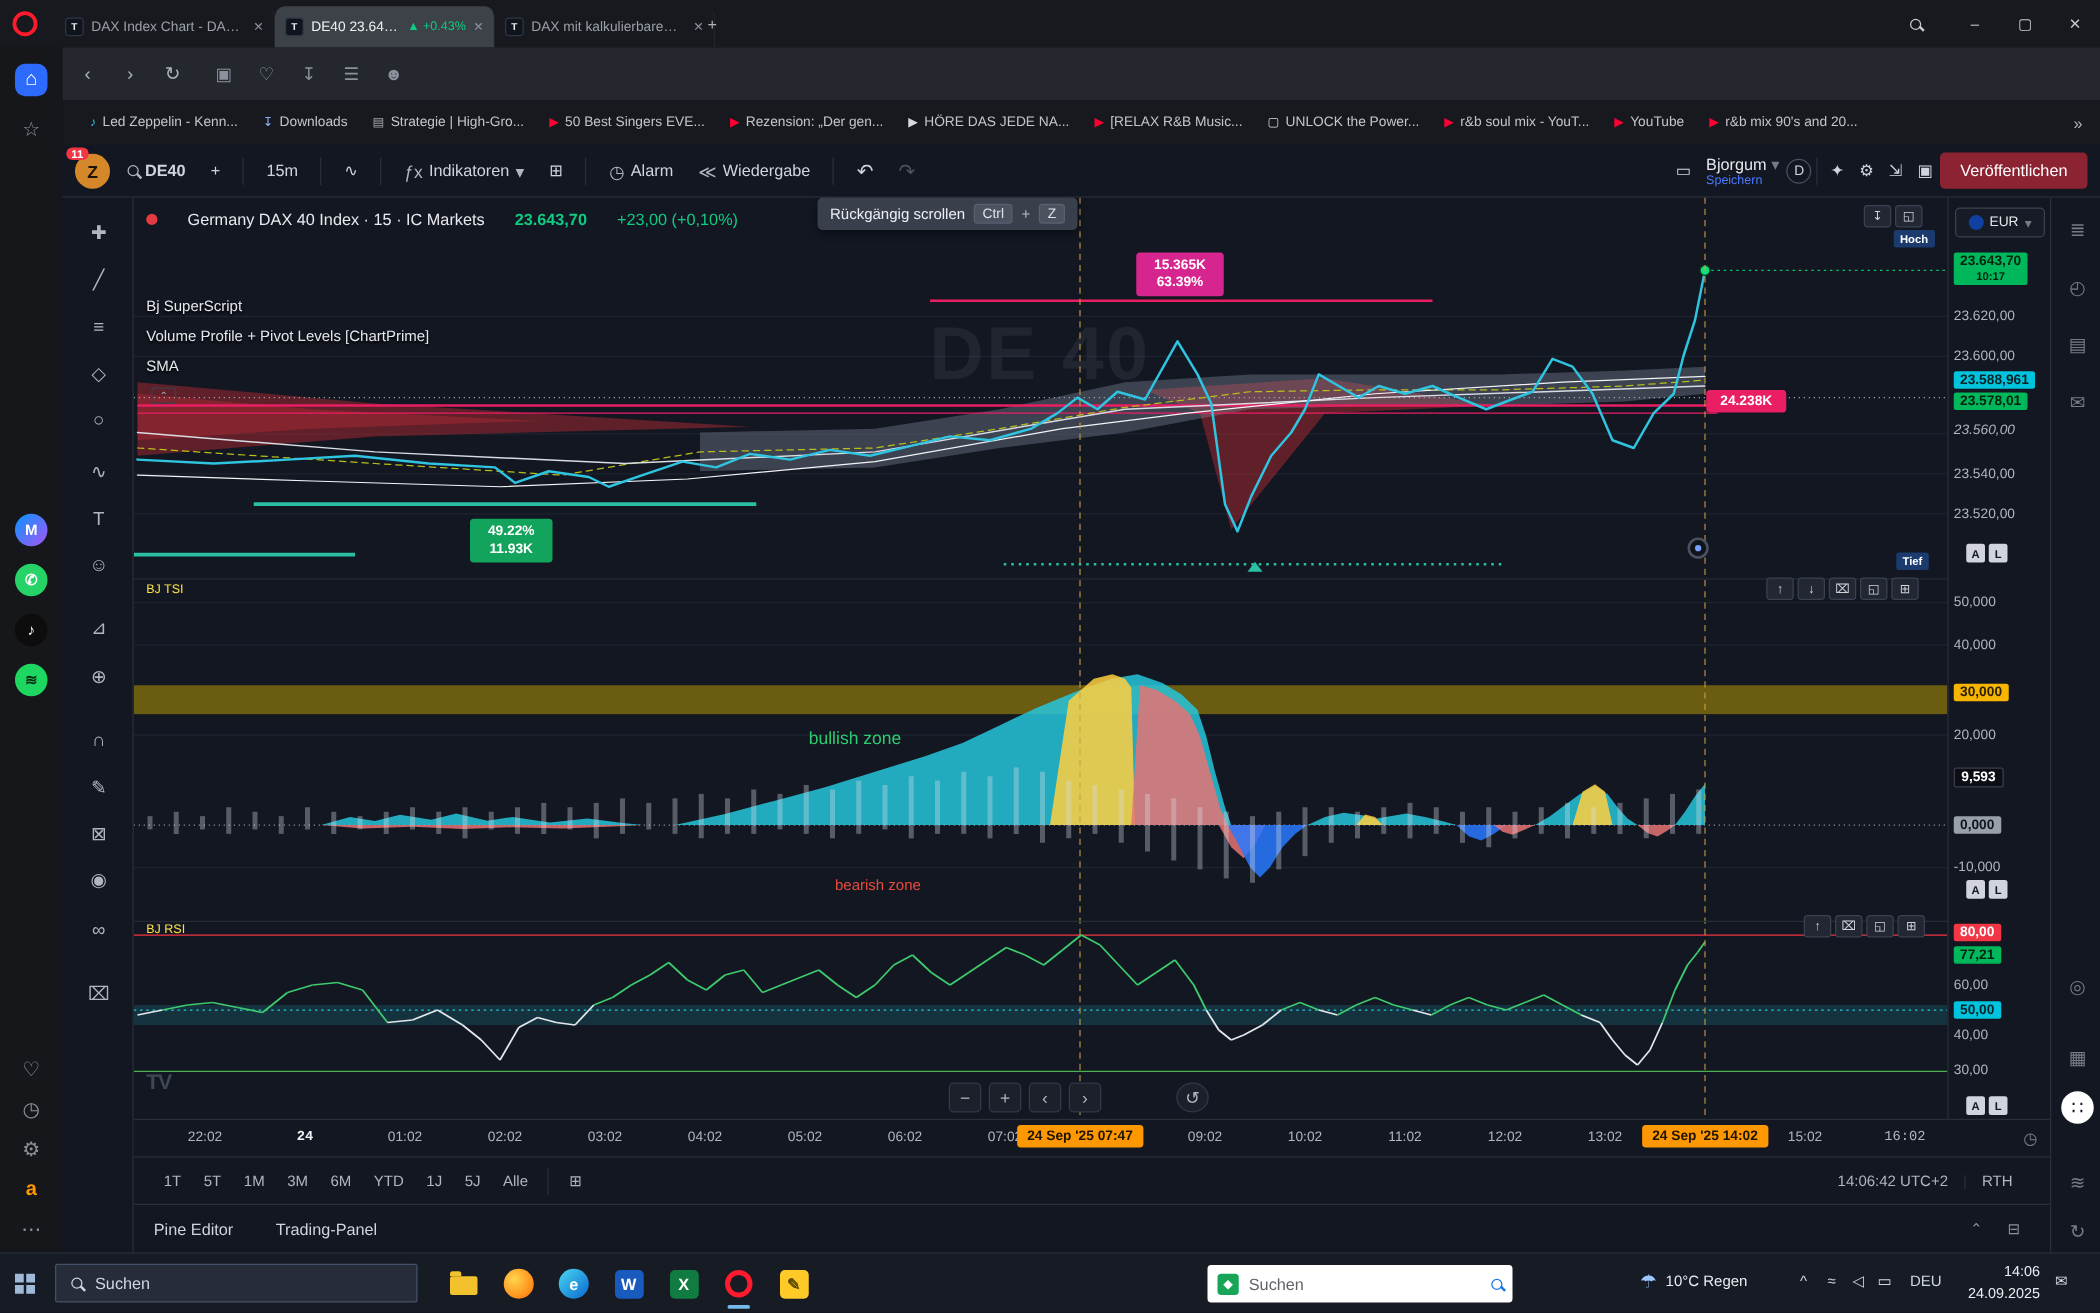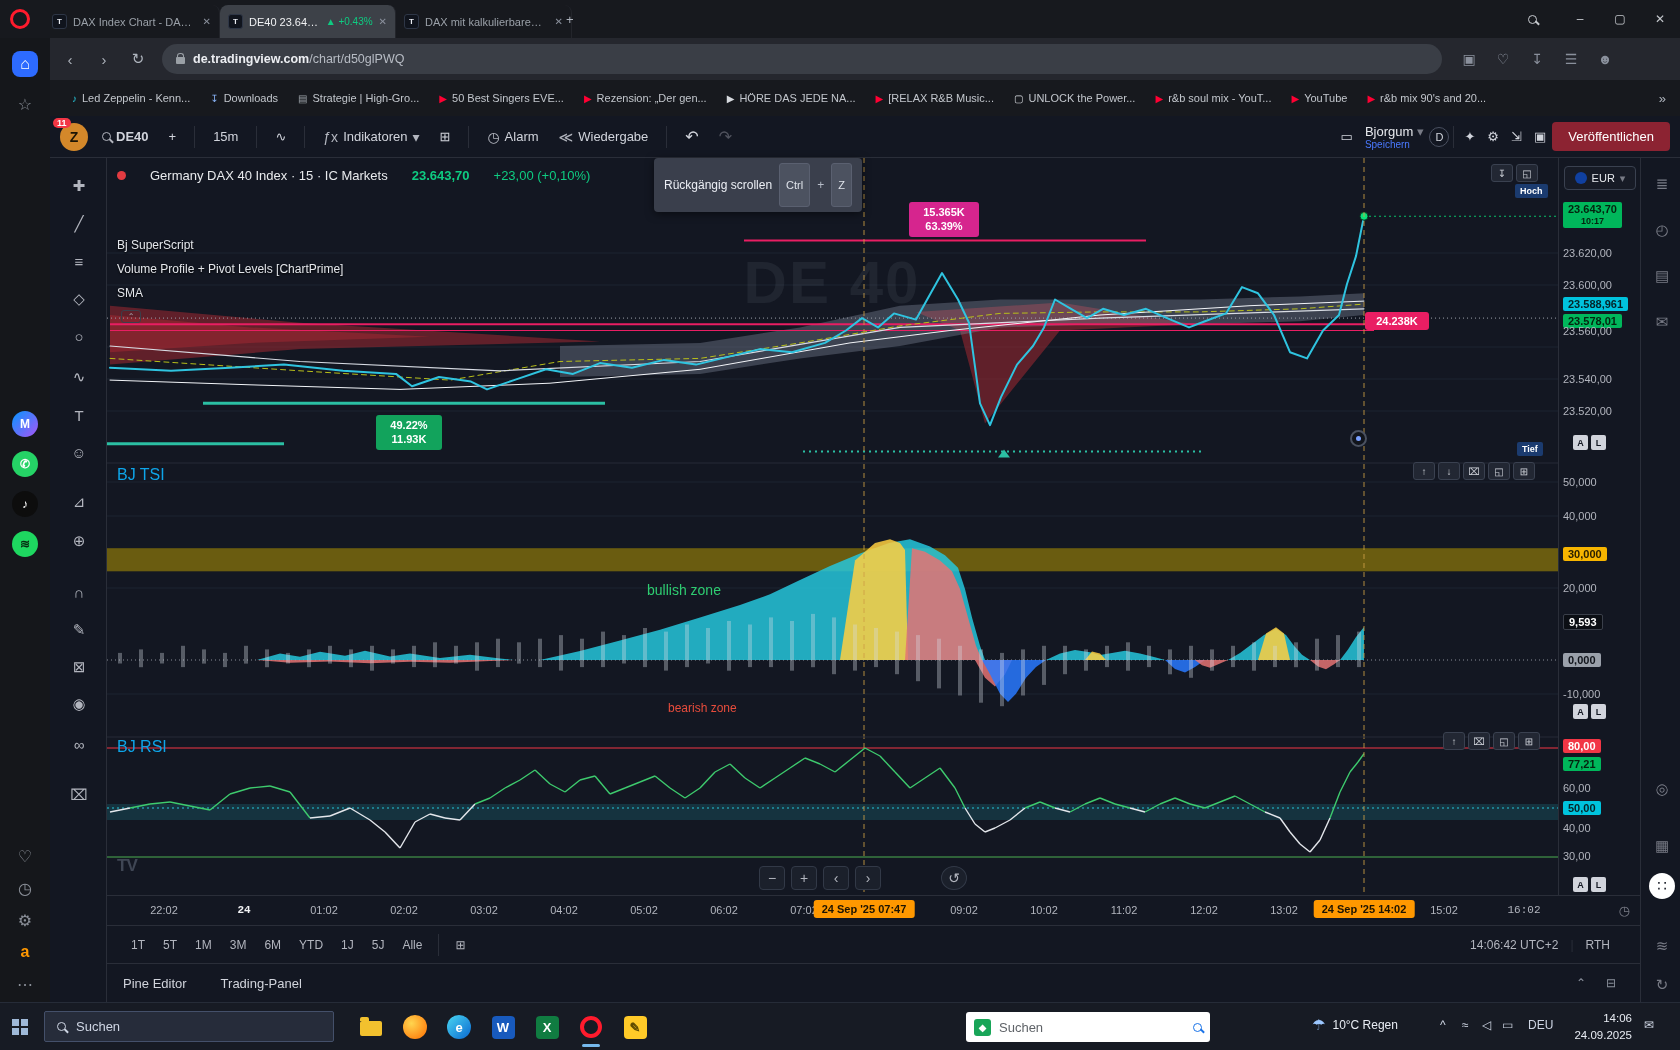--- a/index.html
+++ b/index.html
@@ -45,21 +45,21 @@
   #avatar{width:28px;height:28px;border-radius:50%;background:#d4882a;color:#1b1405;font-weight:700;font-size:14px;display:flex;align-items:center;justify-content:center;position:relative;flex:none}
   #avatar .n{position:absolute;top:-5px;left:-7px;background:#f23645;color:#fff;font-size:9px;font-weight:700;padding:0 4px;border-radius:7px}
   .mag{width:9px;height:9px;border:1.5px solid currentColor;border-radius:50%;position:relative;display:inline-block}
   .mag::after{content:"";position:absolute;width:5px;height:1.5px;background:currentColor;transform:rotate(45deg);right:-4px;bottom:-1px}
   #publish{background:#8c2332;color:#fff;padding:7px 16px;border-radius:4px;font-size:13px}
   #layout-name .nm{font-size:13px;color:#e6e8ec}
   #layout-name .sv{font-size:10px;color:#4a79ff}
   #sync-badge{width:20px;height:20px;border-radius:50%;border:1px solid #4a5060;font-size:11px;color:#d1d4dc;display:flex;align-items:center;justify-content:center}
   #tooltip{left:604px;top:42px;background:#3a3f4c;border-radius:4px;padding:5px 10px;display:flex;align-items:center;gap:7px;z-index:40;box-shadow:0 2px 8px rgba(0,0,0,.5)}
   #tooltip .tx{font-size:12px;color:#eceff5}
-  #tooltip .kbd{background:#4c5260;border:1px solid #5a6070;border-radius:3px;padding:15px 6px;font-size:11px;color:#dfe3ea}
+  #tooltip .kbd{background:#4c5260;border:1px solid #5a6070;border-radius:3px;padding:1px 6px;font-size:11px;color:#dfe3ea}
   #left-tools{left:0;top:42px;width:57px;height:844px;border-right:1px solid #2a2e39}
   .tool{position:absolute;left:17px;width:24px;height:24px;font-size:15px;color:#b2b5be;display:flex;align-items:center;justify-content:center}
   
   #chart{left:57px;top:42px;width:1451px;height:737px}
   #csvg{position:absolute;left:0;top:0}
   .ov{position:absolute}
   #legend-title{left:10px;top:10px;display:flex;align-items:center;gap:24px;font-size:13px}
   #legend-title .dot{width:9px;height:9px;border-radius:50%;background:#e23b41}
   #legend-title .t{color:#e8eaed}
   #legend-title .p{color:#0ecb81;font-weight:700}
@@ -73,21 +73,21 @@
   #trade .buy .pr{color:#5c9dff;font-weight:700;font-size:12.5px}
   #trade .buy .lb{color:#8ab4ff;font-size:8px;letter-spacing:.6px}
   .legend-row{position:absolute;left:10px;font-size:12px;color:#e4e7ec;text-shadow:0 1px 2px #000}
   #legend-collapse{left:14px;top:152px;width:20px;height:13px;border:1px solid #3a3f4a;border-radius:3px;color:#b2b5be;font-size:8px;display:flex;align-items:center;justify-content:center}
   #watermark{left:560px;top:90px;width:330px;text-align:center;font-size:60px;font-weight:700;color:rgba(197,203,212,.08);letter-spacing:2px}
   .pinkbadge{background:#d6258e;color:#fff;font-weight:700;font-size:11px;text-align:center;border-radius:3px;padding:3px 0;line-height:1.3}
   .greenbadge{background:#12a35c;color:#fff;font-weight:700;font-size:11px;text-align:center;border-radius:3px;padding:3px 6px;line-height:1.3}
   .hl-badge{background:#1b3b6f;color:#fff;font-size:9px;font-weight:700;text-align:center;border-radius:2px;padding:2px 5px}
   #zone-bull{left:540px;top:424px;color:#2ecc71;font-size:14px}
   #zone-bear{left:561px;top:543px;color:#e74c3c;font-size:12px}
-  .pane-label{position:absolute;left:10px;font-size:16px;color:#0ea5e9}
+  .pane-label{position:absolute;left:10px;font-size:10px;color:#fde047}
   .pane-ctrl{position:absolute;display:flex;gap:3px}
   .pane-ctrl .pc{width:22px;height:18px;background:#222733;border:1px solid #3a4150;border-radius:3px;color:#cfd3da;font-size:10px;display:flex;align-items:center;justify-content:center}
   #nav-cluster{left:652px;top:708px;display:flex;gap:6px}
   .navc{width:26px;height:24px;background:#1b202b;border:1px solid #323947;border-radius:4px;color:#b2b5be;font-size:14px;display:flex;align-items:center;justify-content:center}
   #tvlogo{left:10px;top:698px;font-size:17px;font-weight:900;letter-spacing:-1px;color:#3f4654}
   #circle-marker{left:1243px;top:272px;width:17px;height:17px;border:2px solid #4a5160;border-radius:50%;background:#11141b;display:flex;align-items:center;justify-content:center}
   #circle-marker i{width:5px;height:5px;border-radius:50%;background:#7aa0ff}
   
   #pscale{left:1508px;top:42px;width:82px;height:737px;border-left:1px solid #2a2e39}
   .sl{position:absolute;left:4px;font-size:11px;color:#b2b5be;transform:translateY(-50%);white-space:nowrap}
@@ -171,24 +171,20 @@
     </div>
   <div class="abs winbtn ico" style="right:80px">–</div>
   <div class="abs winbtn ico" style="right:40px">▢</div>
   <div class="abs winbtn ico" style="right:0">✕</div>
 </div>
 
 <div id="addrbar" class="abs">
   <div class="navbtn">‹</div>
   <div class="navbtn">›</div>
   <div class="navbtn">↻</div>
-  <div id="urlfield">
-    <span class="lock"></span>
-    <span><span class="dom">de.tradingview.com</span><span class="pth">/chart/d50glPWQ</span></span>
-  </div>
   <div class="flex" style="margin-left:12px;gap:4px">
     <div class="addr-ico ico">▣</div>
     <div class="addr-ico ico">♡</div>
     <div class="addr-ico ico">↧</div>
     <div class="addr-ico ico">☰</div>
     <div class="addr-ico ico">☻</div>
   </div>
 </div>
 
 <div id="bookmarks" class="abs">
@@ -627,21 +623,21 @@
       </div>
       <div class="sl" style="top: 127px;">
         <div>23.600,00</div>
       </div>
       <div class="sl bdg cyan" style="top: 146px;">
         <div>23.588,961</div>
       </div>
       <div class="sl bdg green" style="top: 163px;">
         <div>23.578,01</div>
       </div>
-      <div class="sl" style="top: 173px;">
+      <div class="sl" style="top: 186px; font-style: italic;">
         <div>23.560,00</div>
       </div>
       <div class="sl" style="top: 221px; text-align: center;">
         <div>23.540,00</div>
       </div>
       <div class="sl" style="top: 253px;">
         <div>23.520,00</div>
       </div>
       <div class="sl" style="top: 324px;">
         <div>50,000</div>

